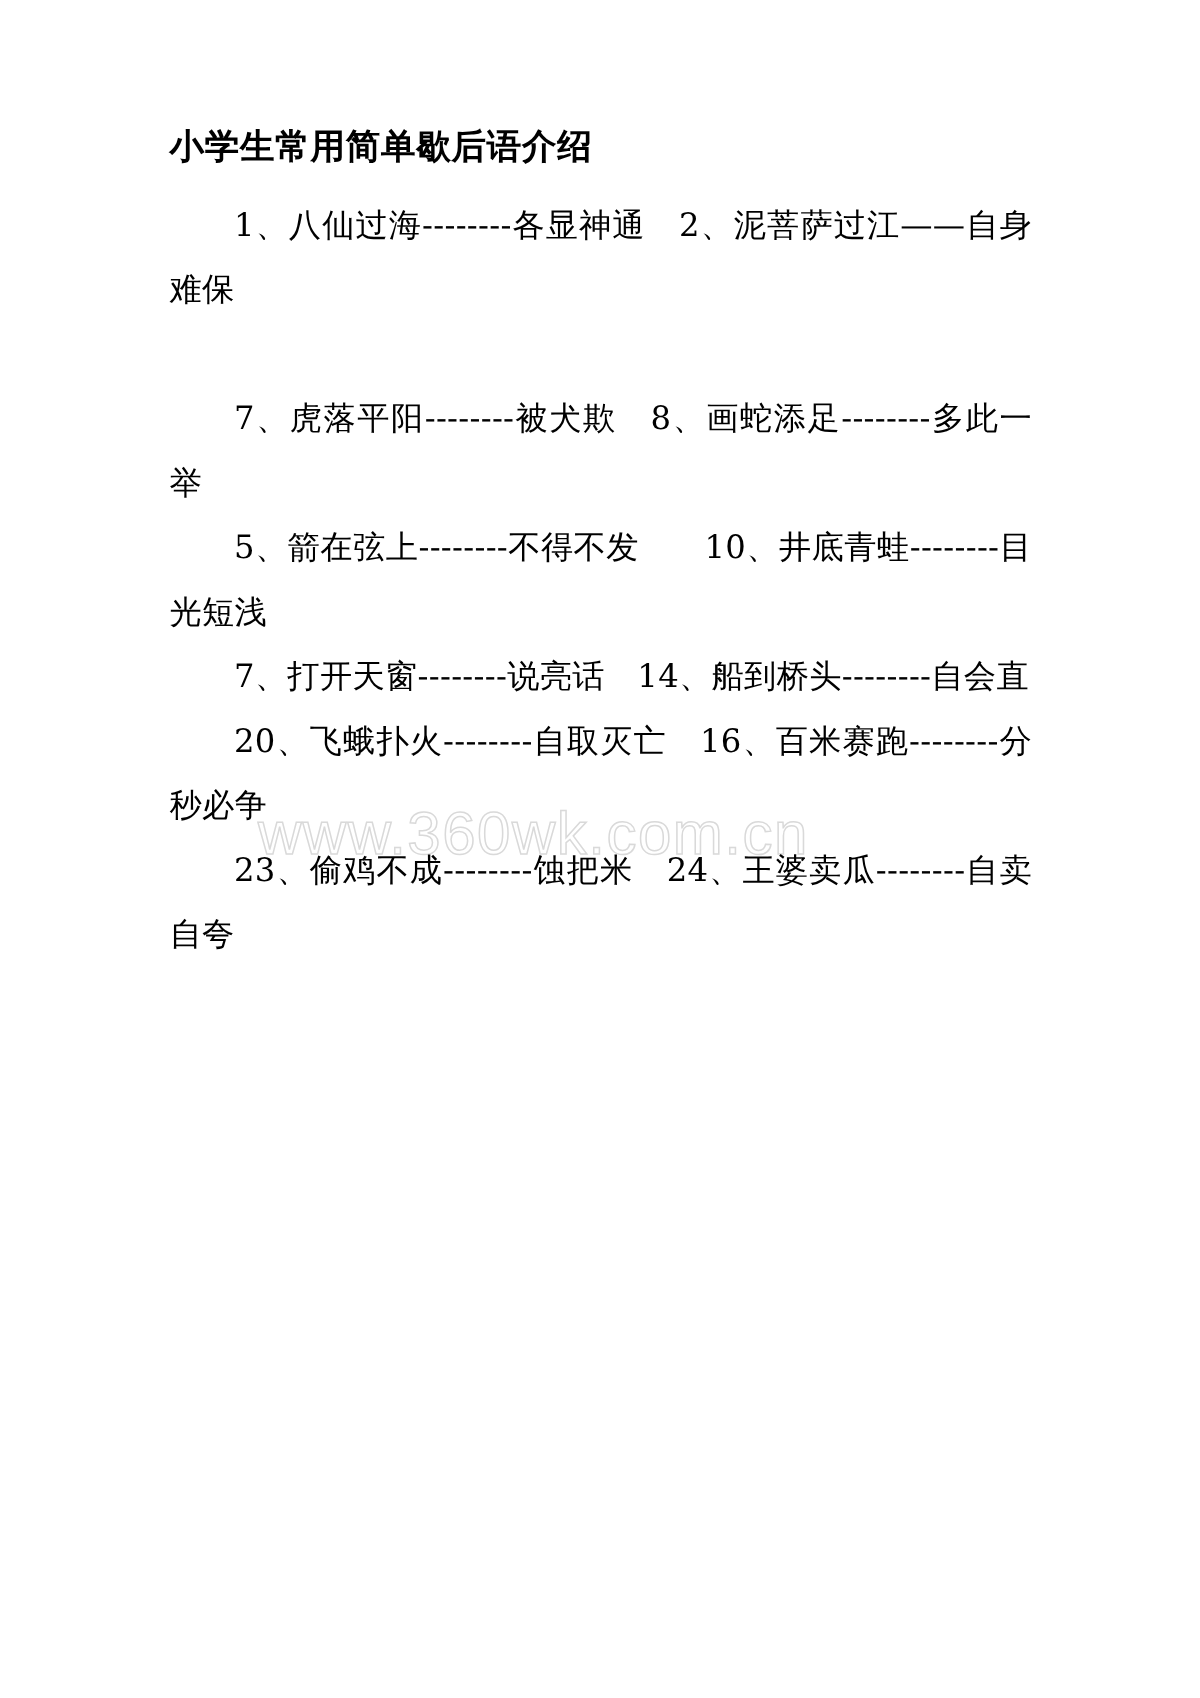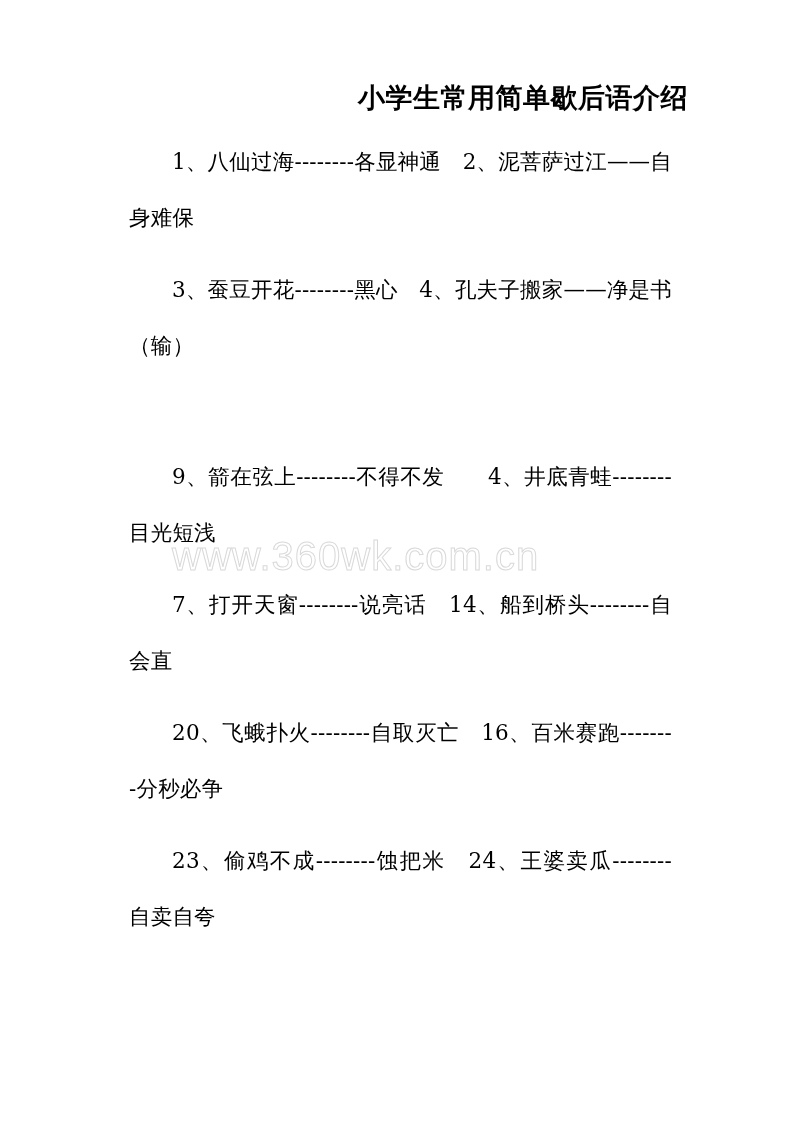--- a/index.html
+++ b/index.html
@@ -48,36 +48,36 @@
   
   .content {
     position: absolute;
     left: 113px;
     top: 78px;
     width: 575px;
     z-index: 2;
   }
 
   .doc-title {
-    font-size: 27px;
+    font-size: 23px;
     font-weight: bold;
     line-height: 40px;
-    text-align: right;
+    text-align: left;
     letter-spacing: 0.5px;
     margin: 0 0 11px 0;
     white-space: nowrap;
   }
 
   .para {
     font-size: 21.5px;
-    line-height: 56px;
+    line-height: 43px;
     text-align: justify;
     text-justify: inter-ideograph;
     text-align-last: left;
-    margin: 16px;
+    margin: 0;
     text-indent: 2em;
     letter-spacing: 0.2px;
     word-break: break-all;
   }
 
   .para.empty {
     height: 43px;
   }
 </style>
 </head>
@@ -85,21 +85,21 @@
 
 <div class="page">
 
   <div class="watermark">www.360wk.com.cn</div>
 
   <div class="content">
 
     <h1 class="doc-title">小学生常用简单歇后语介绍</h1>
 
     <p class="para">1、八仙过海--------各显神通　2、泥菩萨过江——自身难保</p>
-    <p class="para">3、蚕豆开花--------黑心　4、孔夫子搬家——净是书（输）</p>
     <p class="para empty"></p>
-    <p class="para">9、箭在弦上--------不得不发　　4、井底青蛙--------目光短浅</p>
+    <p class="para">7、虎落平阳--------被犬欺　8、画蛇添足--------多此一举</p>
+    <p class="para">5、箭在弦上--------不得不发　　10、井底青蛙--------目光短浅</p>
     <p class="para">7、打开天窗--------说亮话　14、船到桥头--------自会直</p>
     <p class="para">20、飞蛾扑火--------自取灭亡　16、百米赛跑--------分秒必争</p>
     <p class="para">23、偷鸡不成--------蚀把米　24、王婆卖瓜--------自卖自夸</p>
 
   </div>
 </div>
 
 </body></html>

